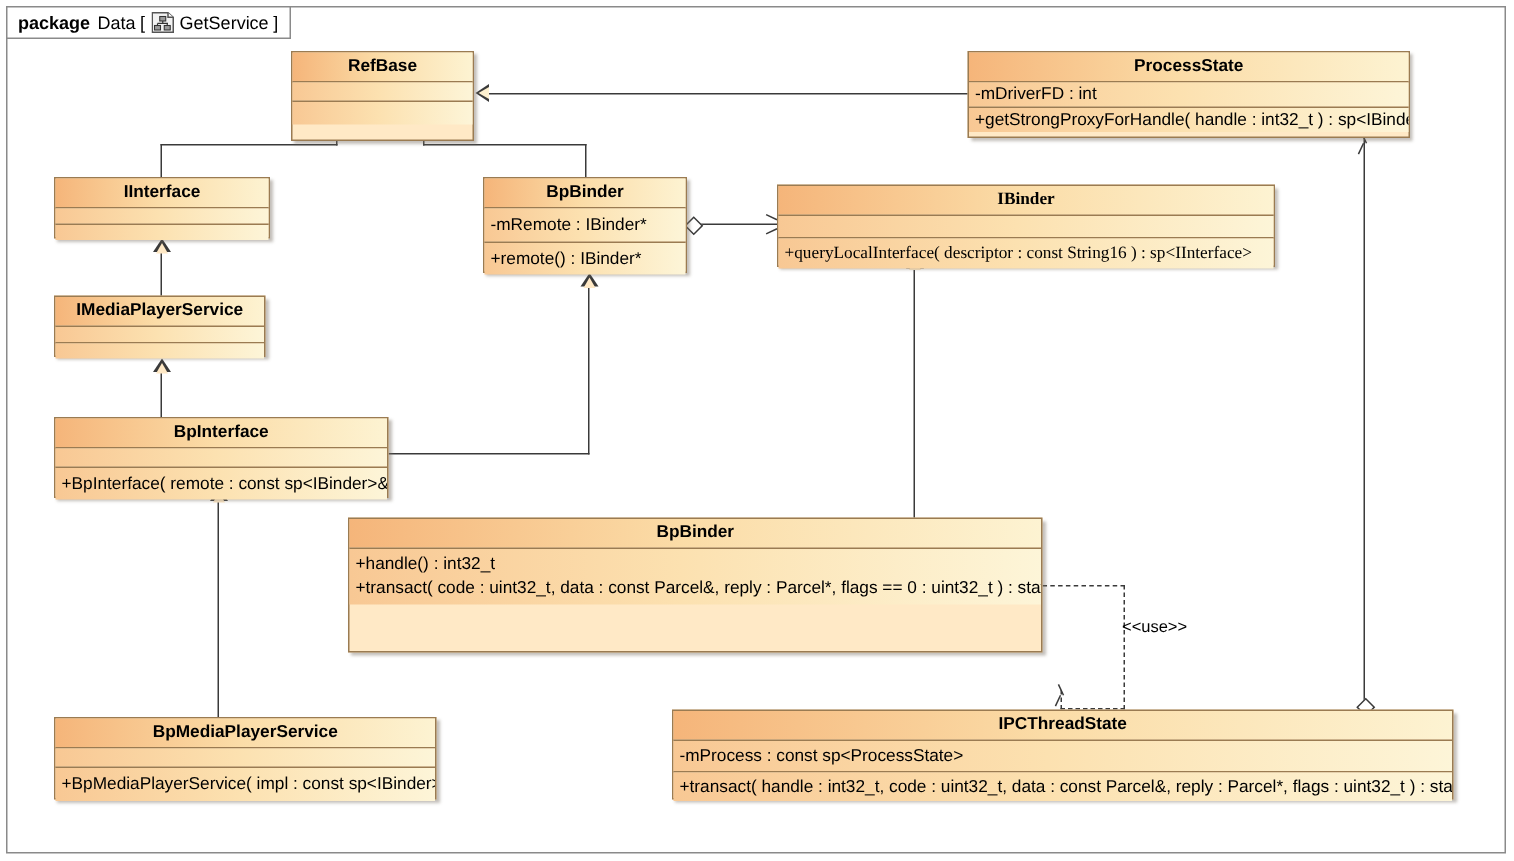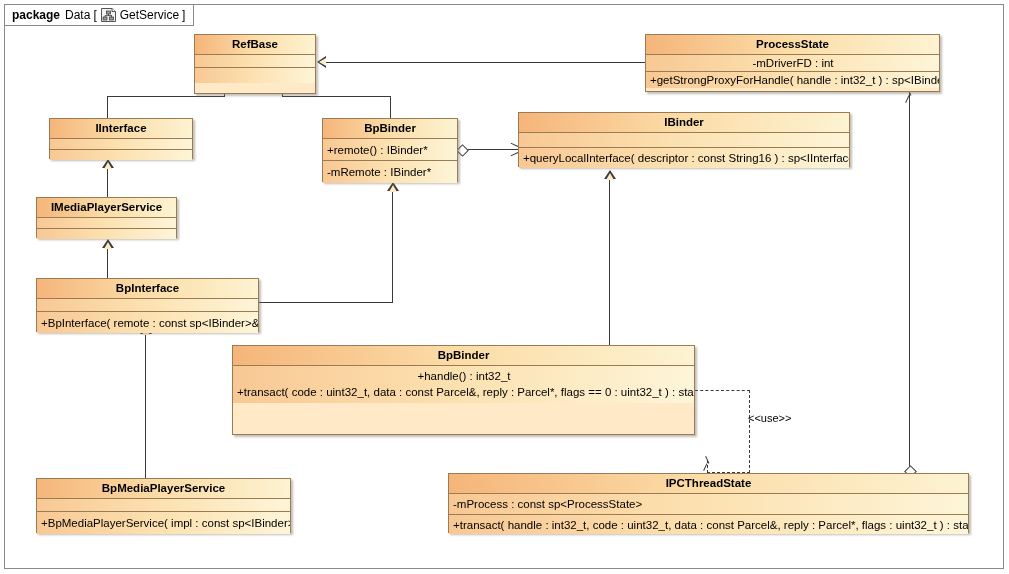--- a/index.html
+++ b/index.html
@@ -21,21 +21,21 @@
 
   
   .cls{position:absolute;border:1px solid #9a7b52;box-sizing:border-box;
        box-shadow:2px 2px 2px rgba(120,110,100,.45);background:#ffe9c6;z-index:3;}
   .cls .hdr{height:19px;line-height:19px;text-align:center;font-weight:bold;font-size:11.5px;
             color:#000;border-bottom:1px solid #9a7b52;
             background:linear-gradient(to right,#f5b57a 0%,#fbdca7 48%,#fdf3d2 100%);
             overflow:hidden;white-space:nowrap;}
   .cls .sec{border-bottom:1px solid #9a7b52;
             background:linear-gradient(to right,#f8c894 0%,#fce1b0 48%,#fdf5d8 100%);
-            overflow:hidden;text-align:center;}
+            overflow:hidden;}
   .cls .sec:last-child{border-bottom:none;}
   .cls .sec.empty{height:12px;}
   .cls .row{font-size:11.5px;line-height:14px;color:#000;padding:1px 3px 1px 4px;
             white-space:nowrap;}
 
   
   .ln{position:absolute;background:#3a3a3a;z-index:1;}
   .lnh{height:1px;}
   .lnv{width:1px;}
   .dash-h{position:absolute;height:0;border-top:1px dashed #3a3a3a;z-index:1;}
@@ -147,37 +147,37 @@
   <div class="cls" style="left:645px;top:34px;width:295px;height:58px;">
     <div class="hdr">ProcessState</div>
     <div class="sec">
       <div class="row">-mDriverFD : int</div>
     </div>
     <div class="sec">
       <div class="row">+getStrongProxyForHandle( handle : int32_t ) : sp&lt;IBinder&gt;</div>
     </div>
   </div>
 
-  <div class="cls" style="left:49px;top:118px;width:144px;height:41px;">
+  <div class="cls" style="left:36px;top:118px;width:144px;height:41px;">
     <div class="hdr">IInterface</div>
     <div class="sec empty" style="height:10px;"></div>
     <div class="sec empty" style="height:10px;"></div>
   </div>
 
   <div class="cls" style="left:322px;top:118px;width:136px;height:64px;">
     <div class="hdr">BpBinder</div>
+    <div class="sec" style="height:22px;display:flex;align-items:center;">
+      <div class="row">-mRemote : IBinder*</div>
+    </div>
     <div class="sec" style="height:21px;display:flex;align-items:center;">
       <div class="row">+remote() : IBinder*</div>
     </div>
-    <div class="sec" style="height:22px;display:flex;align-items:center;">
-      <div class="row">-mRemote : IBinder*</div>
-    </div>
-  </div>
-
-  <div class="cls" style="left:518px;top:112px;width:332px;height:55px;">
+  </div>
+
+  <div class="cls" style="left:518px;top:123px;width:332px;height:55px;font-family:Liberation Serif, serif;">
     <div class="hdr">IBinder</div>
     <div class="sec empty" style="height:14px;"></div>
     <div class="sec" style="height:20px;display:flex;align-items:center;">
       <div class="row">+queryLocalInterface( descriptor : const String16 ) : sp&lt;IInterface&gt;</div>
     </div>
   </div>
 
   <div class="cls" style="left:36px;top:197px;width:141px;height:41px;">
     <div class="hdr">IMediaPlayerService</div>
     <div class="sec empty" style="height:10px;"></div>

